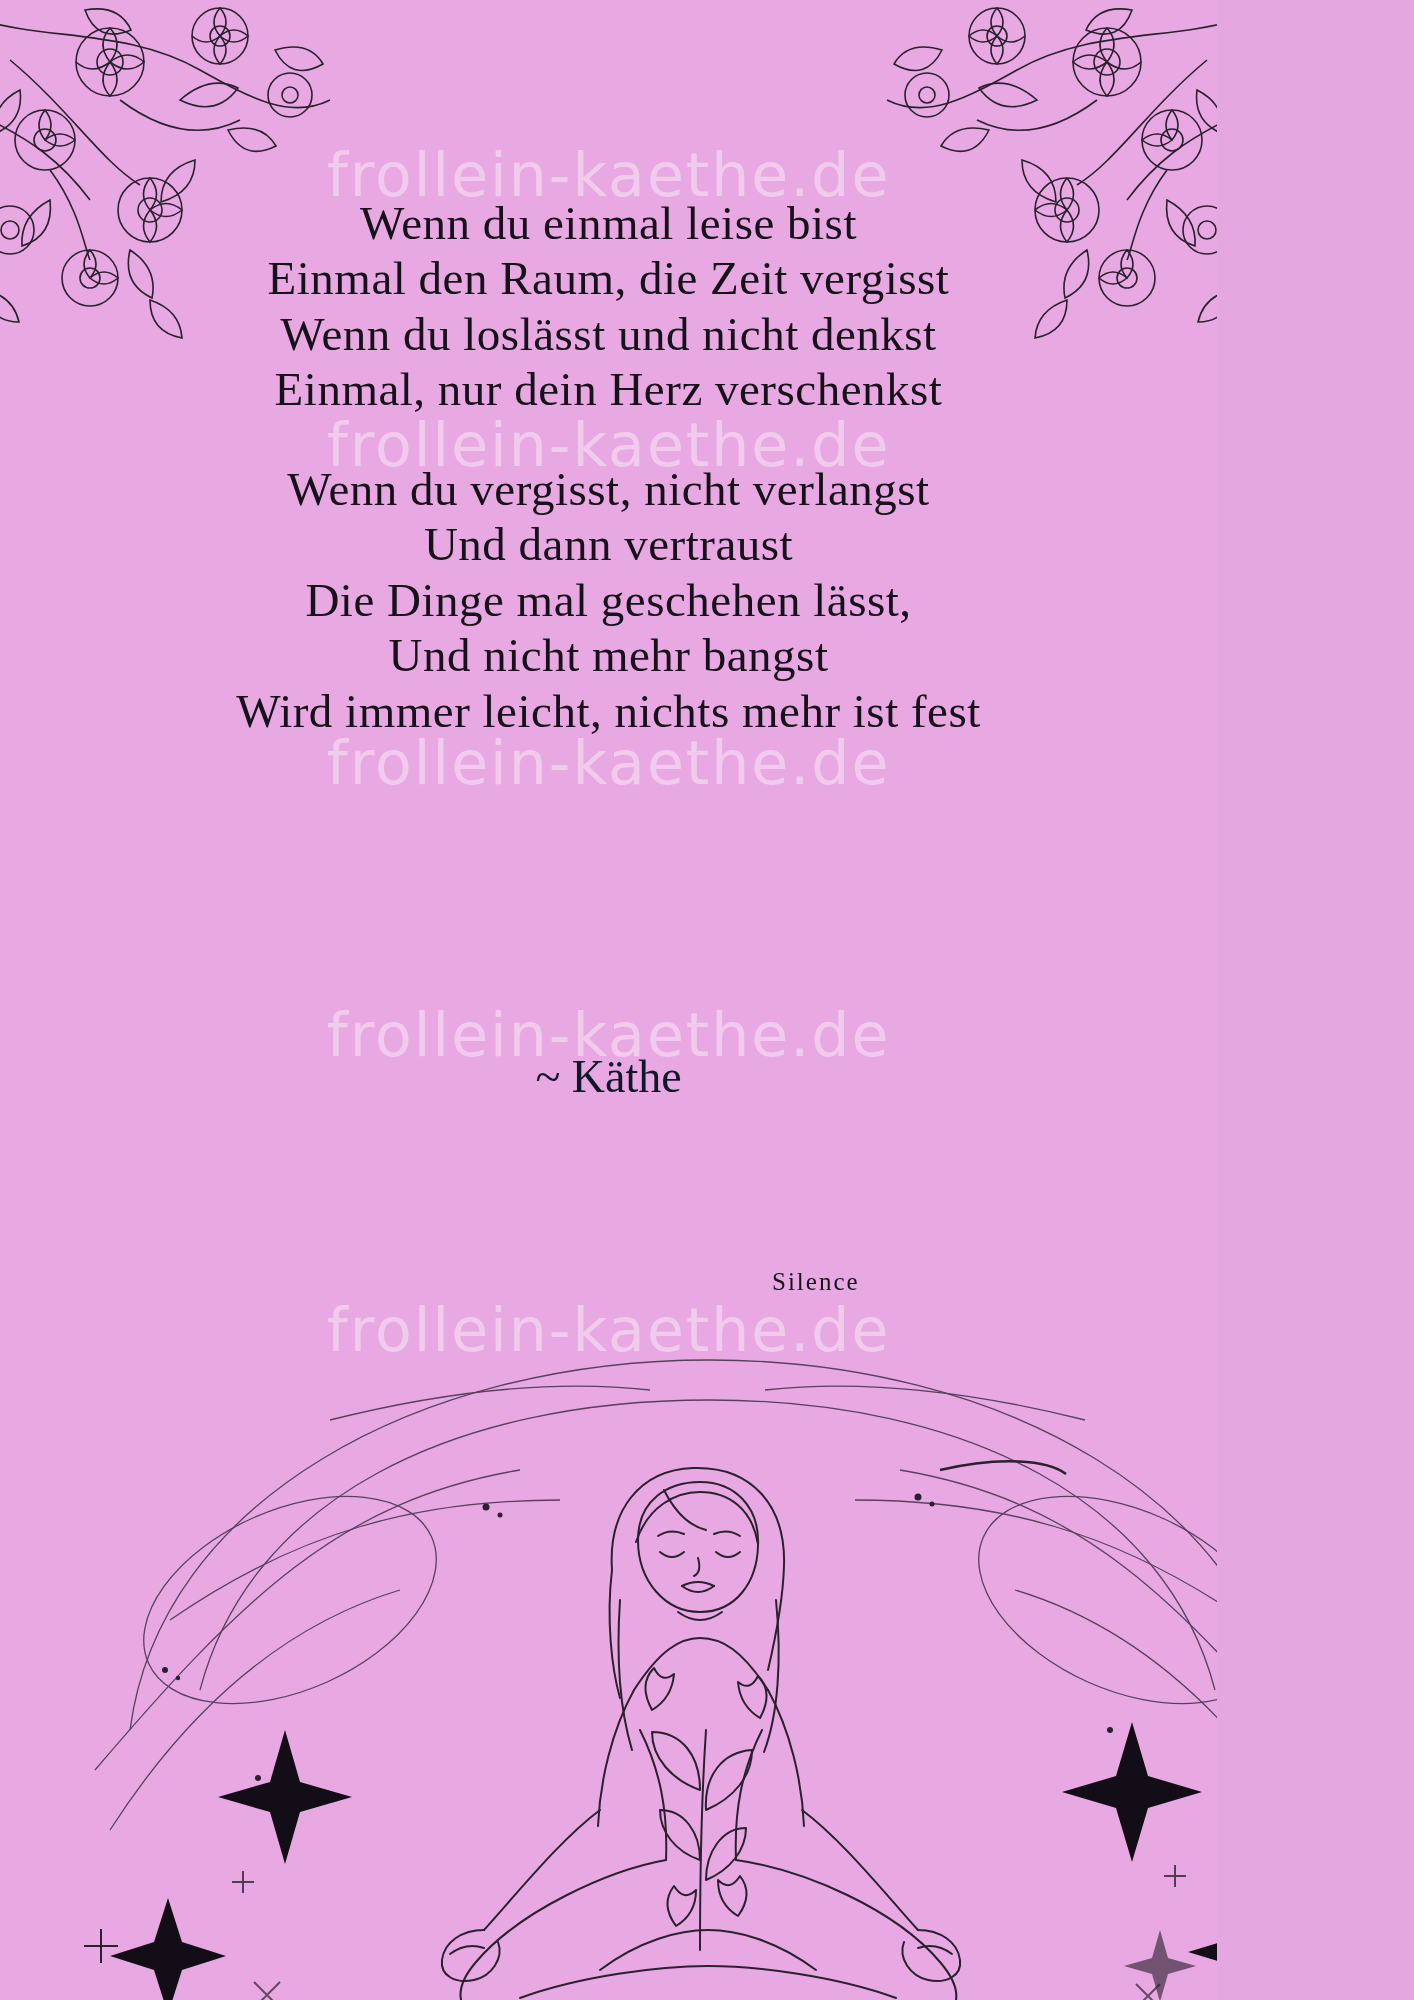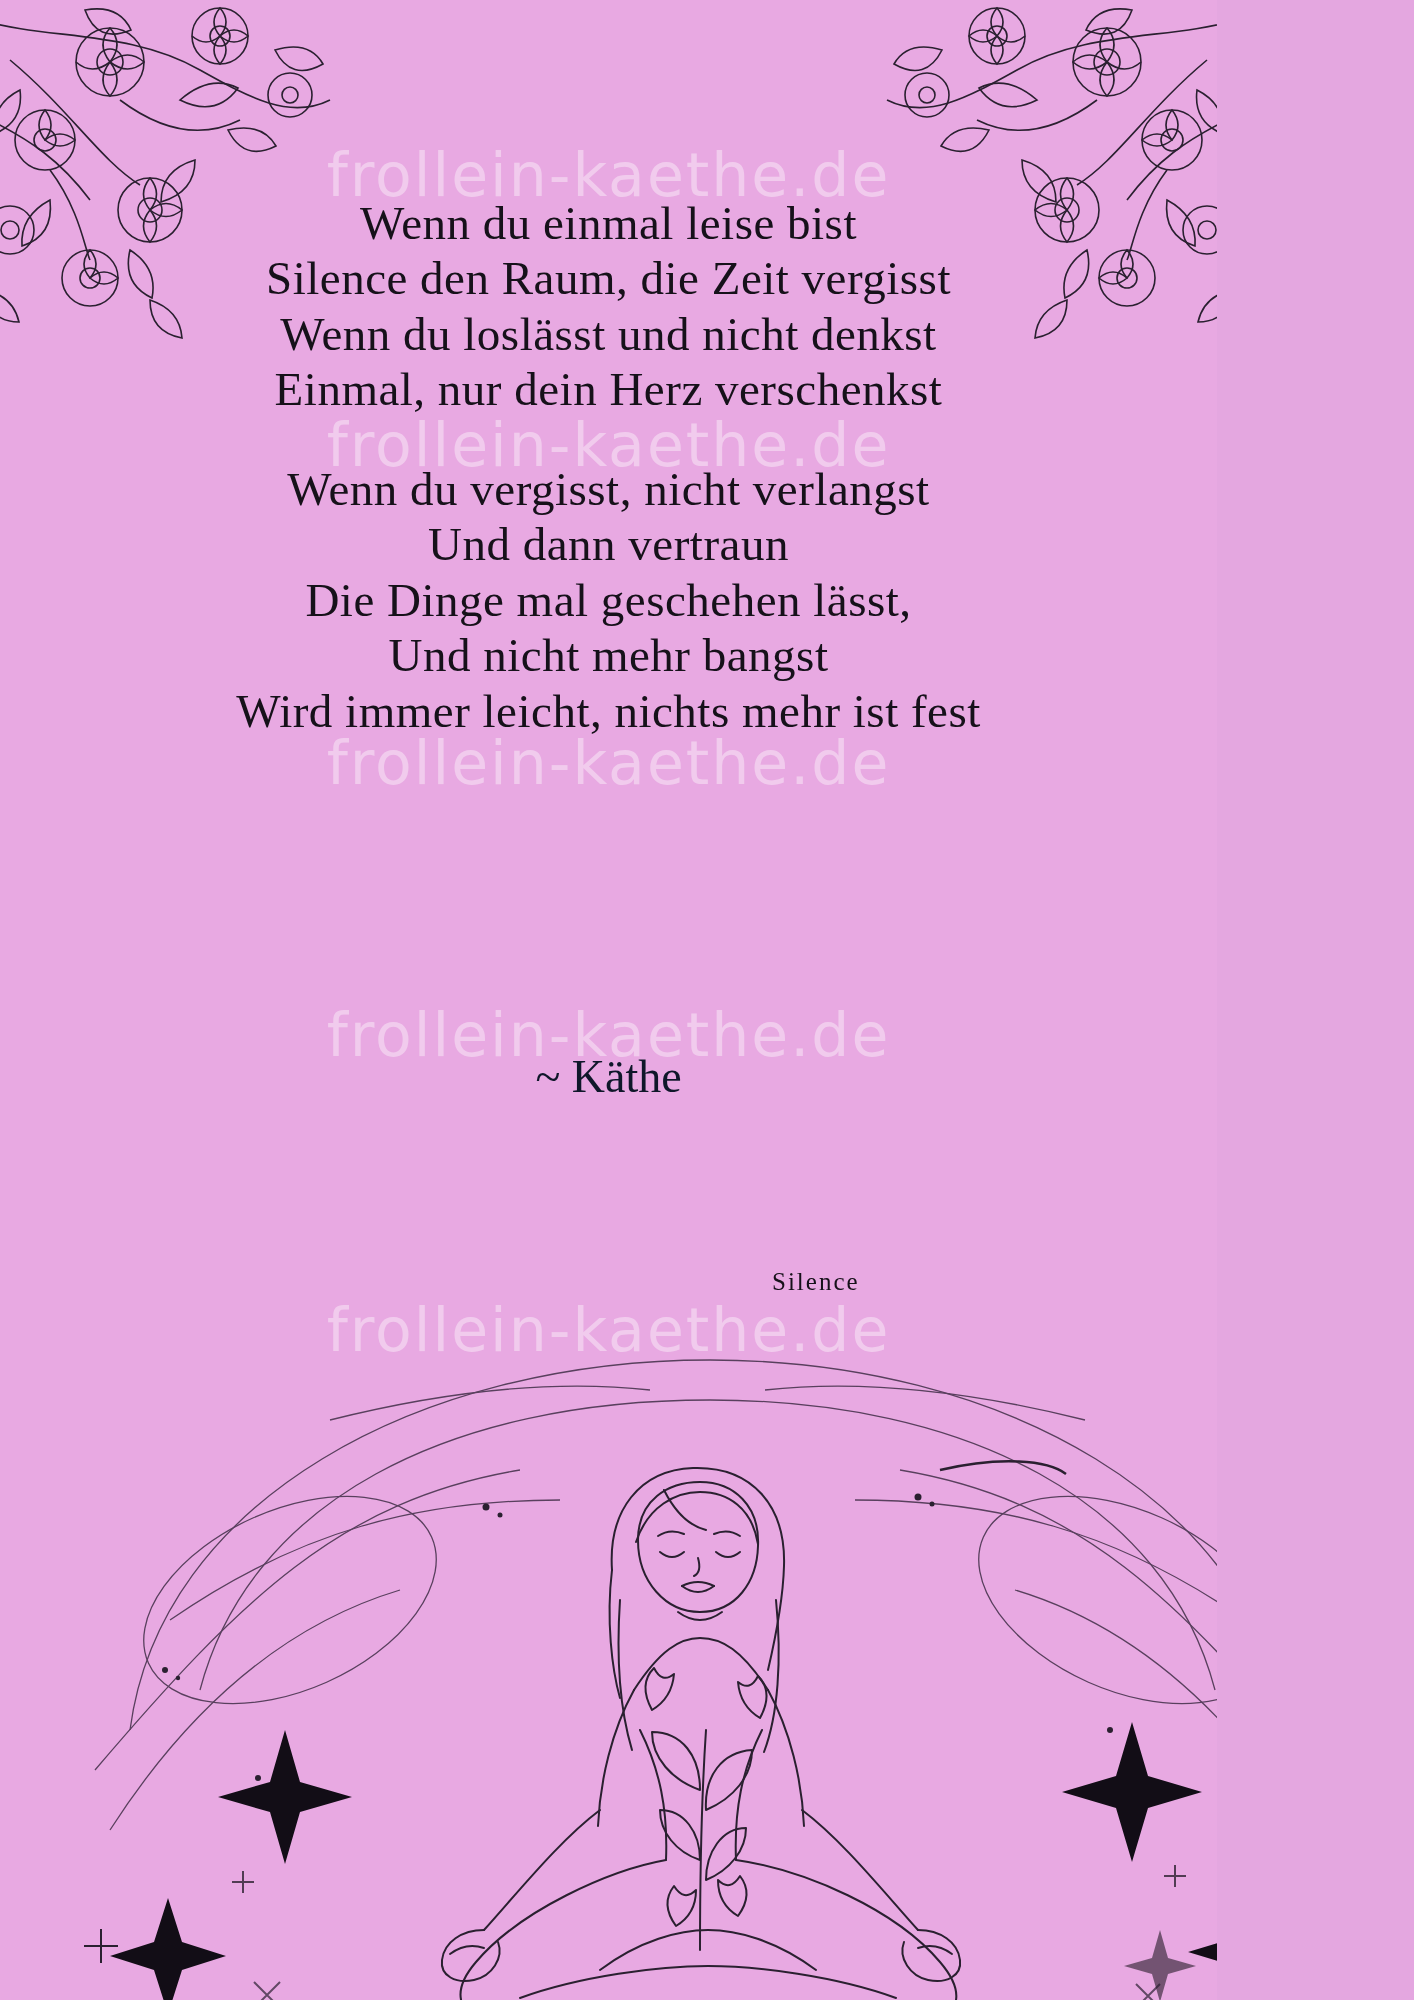--- a/index.html
+++ b/index.html
@@ -214,28 +214,28 @@
   <div class="watermark wm1">frollein-kaethe.de</div>
   <div class="watermark wm2">frollein-kaethe.de</div>
   <div class="watermark wm3">frollein-kaethe.de</div>
   <div class="watermark wm4">frollein-kaethe.de</div>
   <div class="watermark wm5">frollein-kaethe.de</div>
 
   <div class="poem">
 
     <p class="stanza">
       <span class="line">Wenn du einmal leise bist</span>
-      <span class="line">Silence den Raum, die Zeit vergisst</span>
+      <span class="line">Einmal den Raum, die Zeit vergisst</span>
       <span class="line">Wenn du loslässt und nicht denkst</span>
       <span class="line">Einmal, nur dein Herz verschenkst</span>
     </p>
 
     <p class="stanza">
       <span class="line">Wenn du vergisst, nicht verlangst</span>
-      <span class="line">Und dann vertraun</span>
+      <span class="line">Und dann vertraust</span>
       <span class="line">Die Dinge mal geschehen lässt,</span>
       <span class="line">Und nicht mehr bangst</span>
       <span class="line">Wird immer leicht, nichts mehr ist fest</span>
     </p>
 
 
   </div>
 
   <div class="signature">~ Käthe</div>
 

